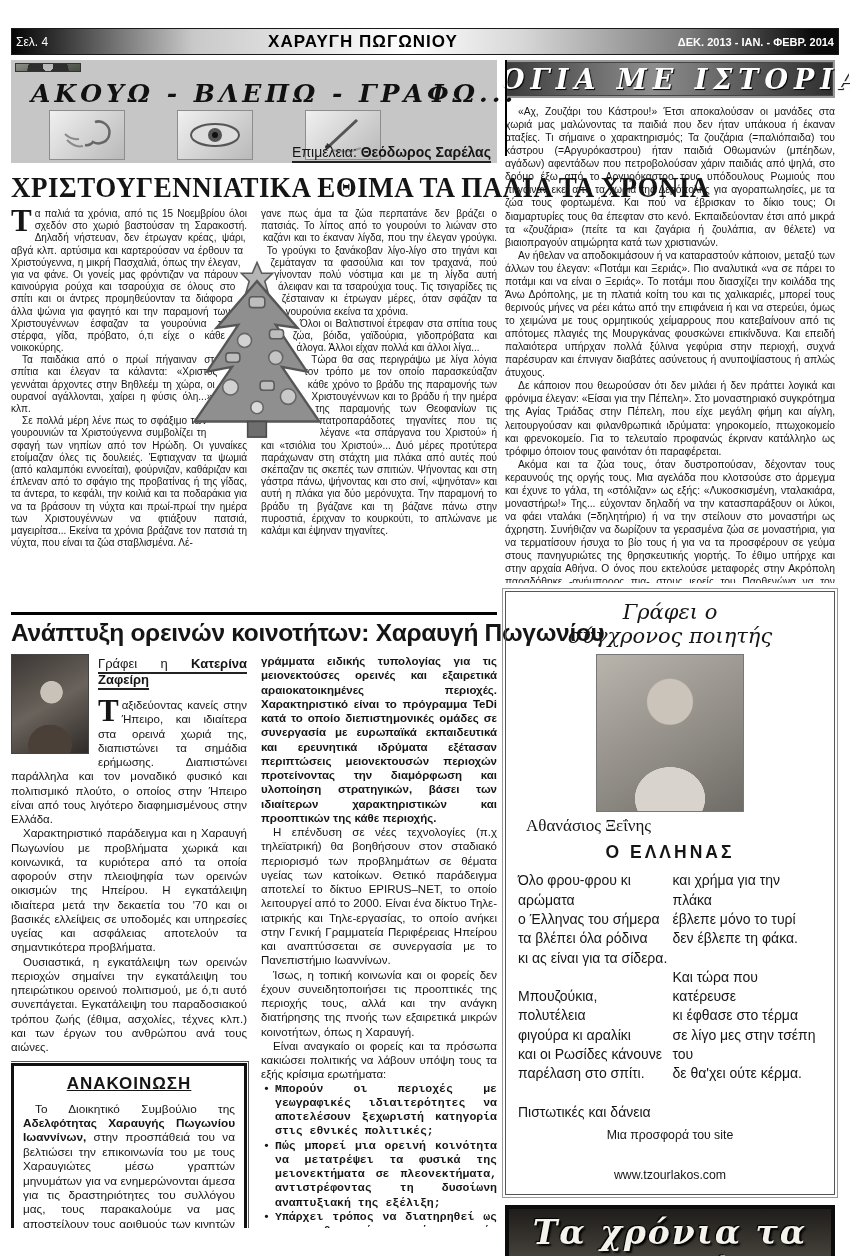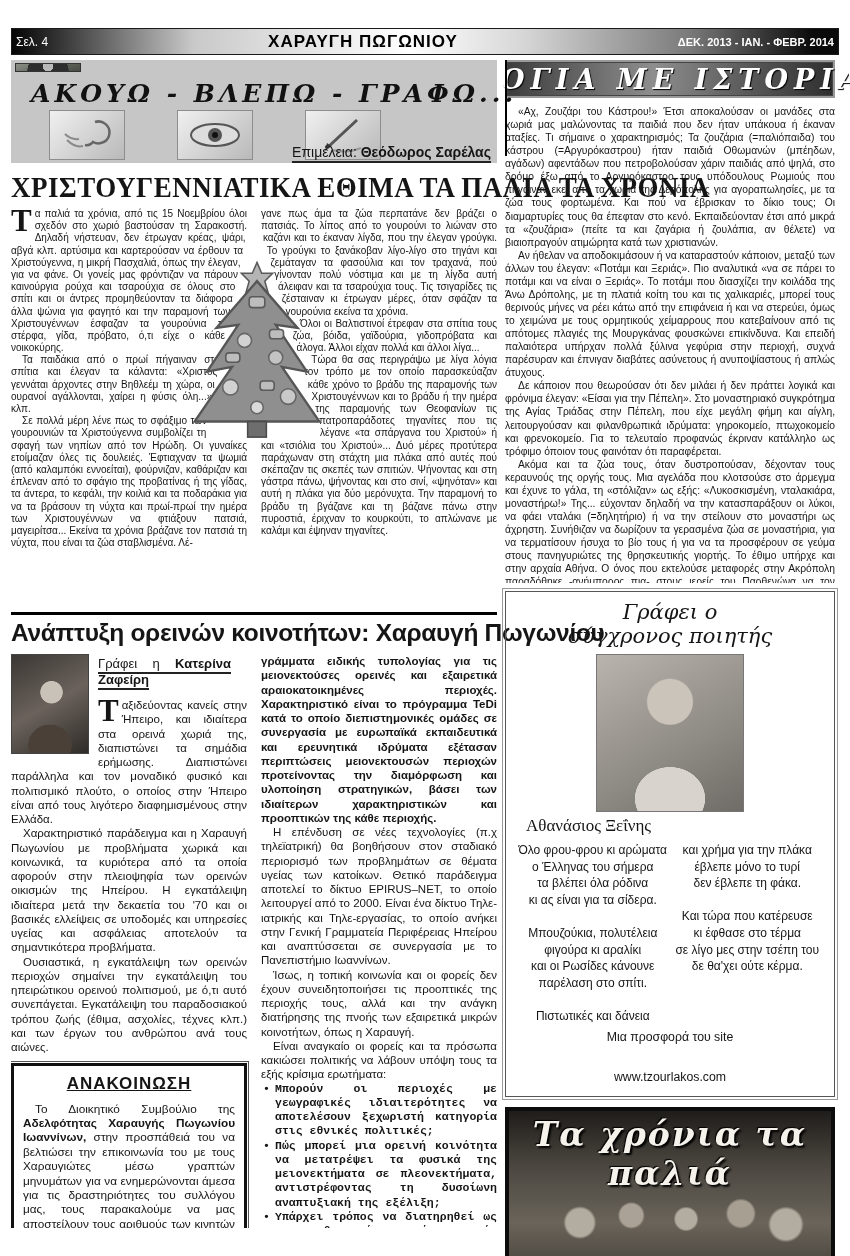--- a/index.html
+++ b/index.html
@@ -69,21 +69,21 @@
   .a2col { width: 236px; }
   .a2col p { text-indent: 12px; margin: 0; }
   .a2col p.noindent { text-indent: 0; }
   .woman-photo {
     float: left; width: 78px; height: 100px; margin: 0 9px 4px 0; border: 1px solid #444;
     background:
       radial-gradient(circle at 52% 38%, #c9c2b8 0 15%, transparent 16%),
       radial-gradient(ellipse 36px 34px at 50% 92%, #4a4038 0 60%, transparent 61%),
       linear-gradient(150deg, #3b3734 0%, #6a625b 50%, #2f2b28 100%);
   }
-  .a2-byline { font-size: 13px; margin: 2px 16px 10px 0; }
+  .a2-byline { font-size: 13px; margin: 2px 0 10px 0; }
   .a2-byline span { border-bottom: 2px solid #222; padding-bottom: 1px; }
   .a2-bold { font-weight: bold; }
   .a2-bullets { list-style: none; margin: 0; font-weight: bold; }
   .a2-bullets li { padding-left: 14px; position: relative; text-align: justify; font-family: Liberation Mono, monospace; }
   .a2-bullets li::before { content: "•"; position: absolute; left: 2px; }
 
   
   .ann-box { border: 3px solid #111; outline: 1px solid #555; outline-offset: 1px; margin-top: 9px; padding: 7px 9px 8px 9px; font-size: 11.8px; }
   .ann-title { text-align: center; font-weight: bold; font-size: 17px; text-decoration: underline; margin-bottom: 7px; letter-spacing: 1px; }
   .ann-box p { text-indent: 12px; text-align: justify; line-height: 1.22; }
@@ -107,21 +107,21 @@
   .poet-heading { font-family: "DejaVu Serif", serif; font-style: italic; font-size: 21px; text-align: center; line-height: 1.15; }
   .poet-photo {
     width: 148px; height: 158px; margin: 6px auto 4px auto; border: 1px solid #777;
     background:
       radial-gradient(circle at 50% 30%, #cbc4ba 0 17%, transparent 18%),
       radial-gradient(ellipse 58px 52px at 50% 92%, #d8d4cd 0 60%, transparent 61%),
       linear-gradient(150deg, #b9b4ac 0%, #8e8a84 60%, #6f6b66 100%);
   }
   .poet-name { font-family: "Liberation Serif", serif; font-size: 17px; margin: 2px 0 6px 8px; }
   .poem-title { text-align: center; font-weight: bold; font-size: 17.5px; letter-spacing: 3px; margin-bottom: 8px; }
-  .poem-cols { display: flex; gap: 5px; font-size: 12px; line-height: 1.38; text-align: center; }
+  .poem-cols { display: flex; gap: 5px; font-size: 14px; line-height: 1.38; }
   .poem-col { flex: 1; white-space: pre-line; }
   .poem-credit { text-align: center; font-size: 12.3px; margin-top: 6px; line-height: 1.3; }
   .poem-credit .url { font-weight: normal; margin-top: 24px; }
 
   
   .old-box {
     margin-top: 10px; border: 4px solid #0c0c0c; height: 188px; position: relative; overflow: hidden;
     background:
       radial-gradient(circle at 22% 62%, #b3aca0 0 5%, transparent 6%),
       radial-gradient(circle at 38% 58%, #aaa296 0 5%, transparent 6%),
@@ -265,20 +265,21 @@
 
       </div>
 
       <div class="poet-box">
         <div class="poet-heading">
           <div>Γράφει ο</div>
           <div>σύγχρονος ποιητής</div>
         </div>
         <div class="poet-photo"></div>
         <div class="poet-name">Αθανάσιος Ξεΐνης</div>
+        <div class="poem-title">Ο  ΕΛΛΗΝΑΣ</div>
         <div class="poem-cols">
           <div class="poem-col">Όλο φρου-φρου κι αρώματα
 ο Έλληνας του σήμερα
 τα βλέπει όλα ρόδινα
 κι ας είναι για τα σίδερα.
 
 Μπουζούκια, πολυτέλεια
 φιγούρα κι αραλίκι
 και οι Ρωσίδες κάνουνε
 παρέλαση στο σπίτι.

